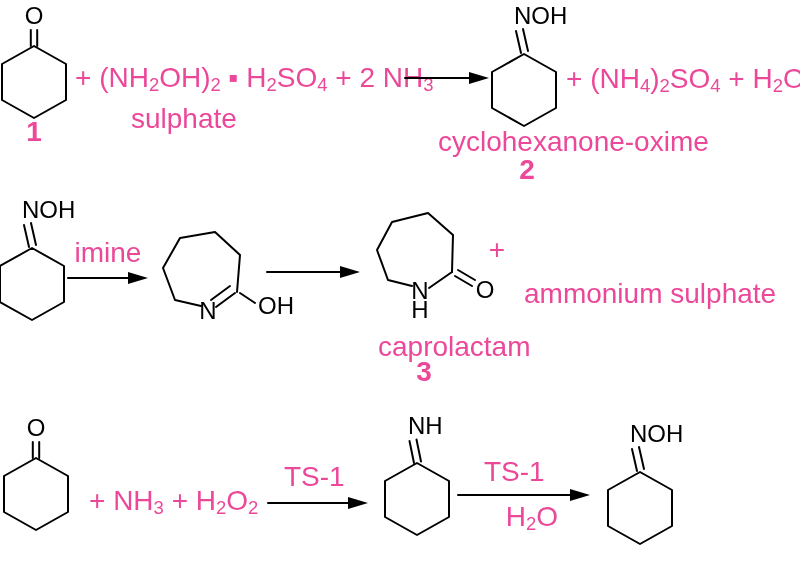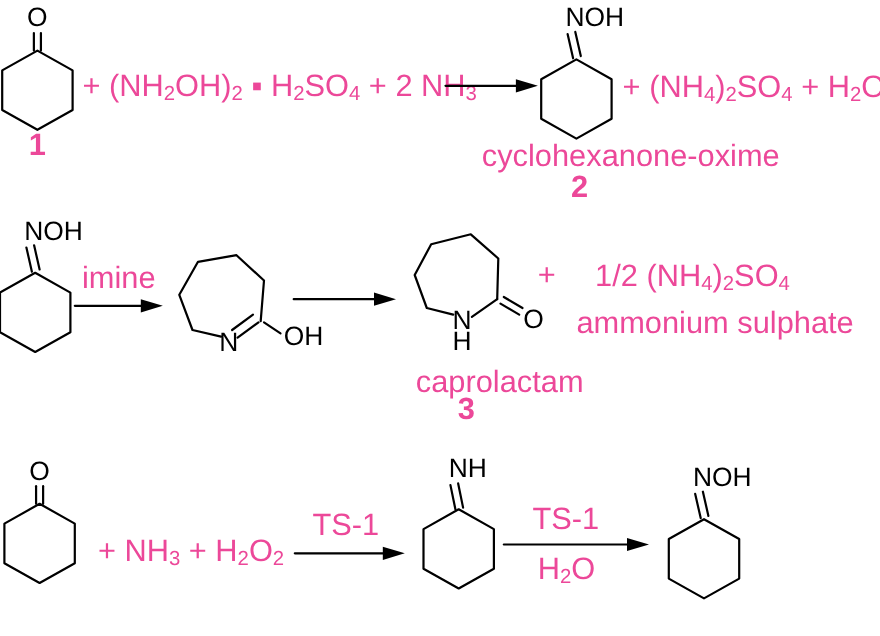--- a/index.html
+++ b/index.html
@@ -26,20 +26,21 @@
   <svg class="struct" style="left:0px;top:0px" width="72" height="124">
     <text x="34" y="24" text-anchor="middle">O</text>
     <line class="bond" x1="30.8" y1="30" x2="30.8" y2="46"></line>
     <line class="bond" x1="37.2" y1="30" x2="37.2" y2="46"></line>
     <polygon class="ring" points="34,46 66,64 66,100 34,118 2,100 2,64"></polygon>
   </svg>
   <div class="txt bold center" style="left:24px;top:118px;width:20px">1</div>
 
   <div class="txt" style="left:75px;top:64px">+ (NH<sub>2</sub>OH)<sub>2</sub> ▪ H<sub>2</sub>SO<sub>4</sub> + 2 NH<sub>3</sub></div>
   <div class="txt" style="left:131px;top:105px">
+    <div>sulphate</div>
   </div>
 
   <svg class="arrow" style="left:405px;top:70px" width="84" height="16">
     <line class="bond" x1="0" y1="8" x2="66" y2="8"></line>
     <polygon class="ah" points="64,2 84,8 64,14"></polygon>
   </svg>
 
   <svg class="struct" style="left:488px;top:2px" width="78" height="128">
     <text x="26" y="22" text-anchor="start">NOH</text>
     <line class="bond" x1="33" y1="51" x2="28" y2="29"></line>
@@ -82,21 +83,20 @@
     <polyline class="ring" points="40,81 16,75 5,45 20,17 56,8 81,30 80,67"></polyline>
     <line class="bond" x1="80" y1="67" x2="57" y2="83"></line>
     <text x="48" y="94" text-anchor="middle">N</text>
     <text x="48" y="113" text-anchor="middle">H</text>
     <line class="bond" x1="83" y1="71" x2="100" y2="81"></line>
     <line class="bond" x1="86" y1="65" x2="103" y2="75"></line>
     <text x="113" y="93" text-anchor="middle">O</text>
   </svg>
 
   <div class="txt center" style="left:486px;top:236px;width:22px">+</div>
-  <div class="txt" style="left:541px;top:237px">1/2 (NH<sub>4</sub>)<sub>2</sub>SO<sub>4</sub></div>
   <div class="txt" style="left:524px;top:280px">ammonium sulphate</div>
   <div class="txt center" style="left:378px;top:333px;width:144px">caprolactam</div>
   <div class="txt bold center" style="left:412px;top:358px;width:24px">3</div>
 
   <svg class="struct" style="left:2px;top:412px" width="72" height="124">
     <text x="34" y="24" text-anchor="middle">O</text>
     <line class="bond" x1="30.8" y1="30" x2="30.8" y2="46"></line>
     <line class="bond" x1="37.2" y1="30" x2="37.2" y2="46"></line>
     <polygon class="ring" points="34,46 66,64 66,100 34,118 2,100 2,64"></polygon>
   </svg>
@@ -114,21 +114,21 @@
     <line class="bond" x1="33" y1="49" x2="28.5" y2="27"></line>
     <line class="bond" x1="40" y1="47.5" x2="35.5" y2="25.5"></line>
     <polygon class="ring" points="36,49 68,67 68,103 36,121 4,103 4,67"></polygon>
   </svg>
 
   <div class="txt center" style="left:484px;top:458px;width:60px">TS-1</div>
   <svg class="arrow" style="left:458px;top:487px" width="132" height="16">
     <line class="bond" x1="0" y1="8" x2="114" y2="8"></line>
     <polygon class="ah" points="112,2 132,8 112,14"></polygon>
   </svg>
-  <div class="txt center" style="left:485px;top:503px;width:60px">H<sub>2</sub>O</div>
+  <div class="txt center" style="left:502px;top:503px;width:60px">H<sub>2</sub>O</div>
 
   <svg class="struct" style="left:604px;top:420px" width="78" height="128">
     <text x="26" y="22" text-anchor="start">NOH</text>
     <line class="bond" x1="33" y1="51" x2="28" y2="29"></line>
     <line class="bond" x1="40" y1="49" x2="35" y2="27"></line>
     <polygon class="ring" points="36,52 68,70 68,106 36,124 4,106 4,70"></polygon>
   </svg>
 
 
 </div>

